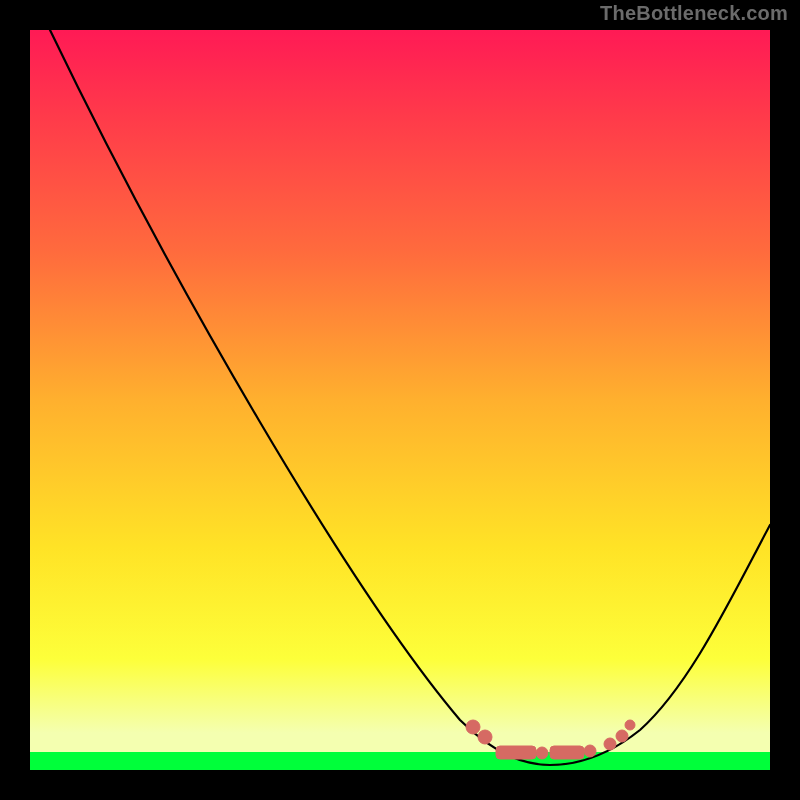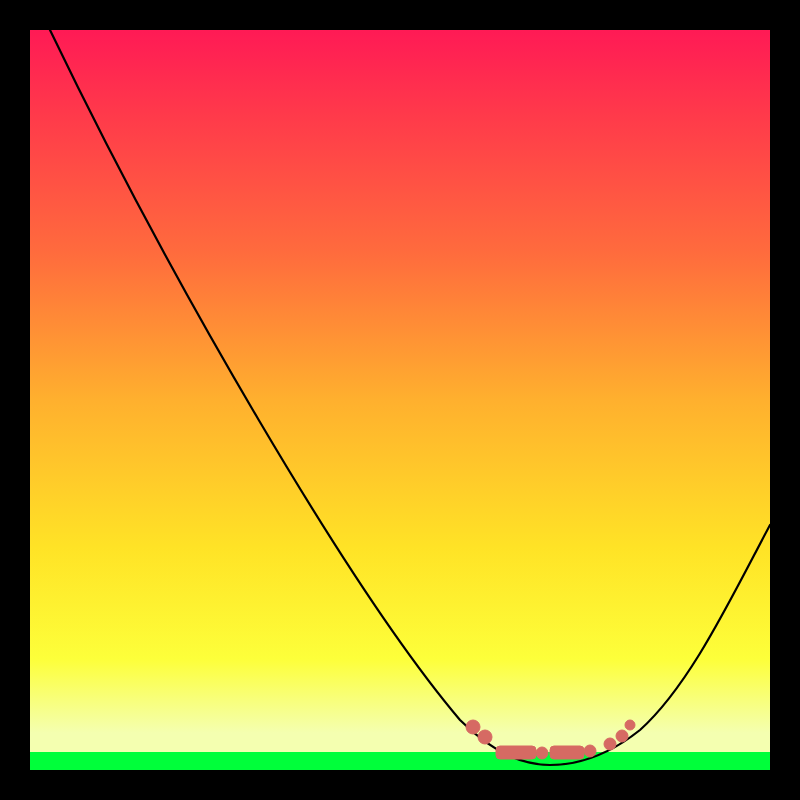--- a/index.html
+++ b/index.html
@@ -54,20 +54,21 @@
     rx: 4;
     ry: 4;
   }
   .green-band {
     fill: #00ff3a;
   }
 </style>
 </head>
 <body>
 <div class="frame">
+  <div class="attribution">TheBottleneck.com</div>
 
   <div class="plot-wrap">
     <svg class="plot" viewBox="0 0 740 740">
       <defs>
         <linearGradient id="heat" x1="0" y1="0" x2="0" y2="1">
           <stop offset="0%" stop-color="#ff1a55"></stop>
           <stop offset="12%" stop-color="#ff3b4a"></stop>
           <stop offset="30%" stop-color="#ff6b3d"></stop>
           <stop offset="50%" stop-color="#ffb02e"></stop>
           <stop offset="70%" stop-color="#ffe326"></stop>

